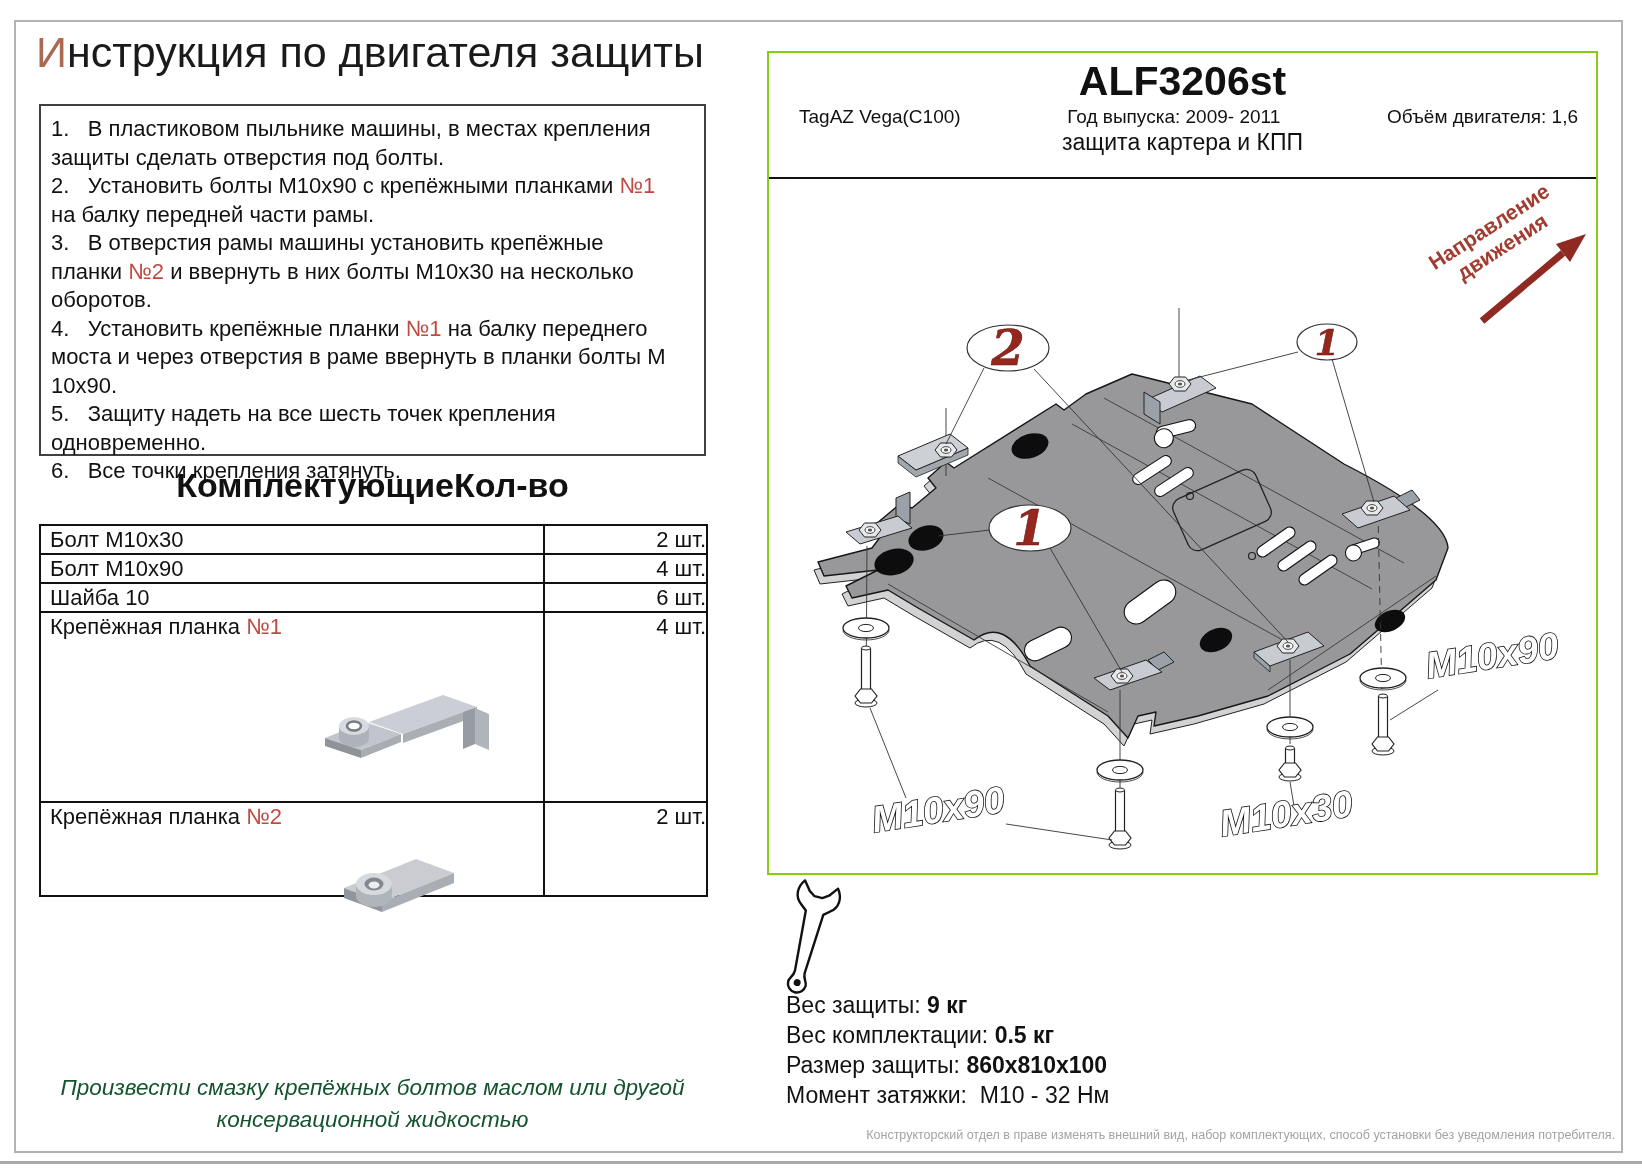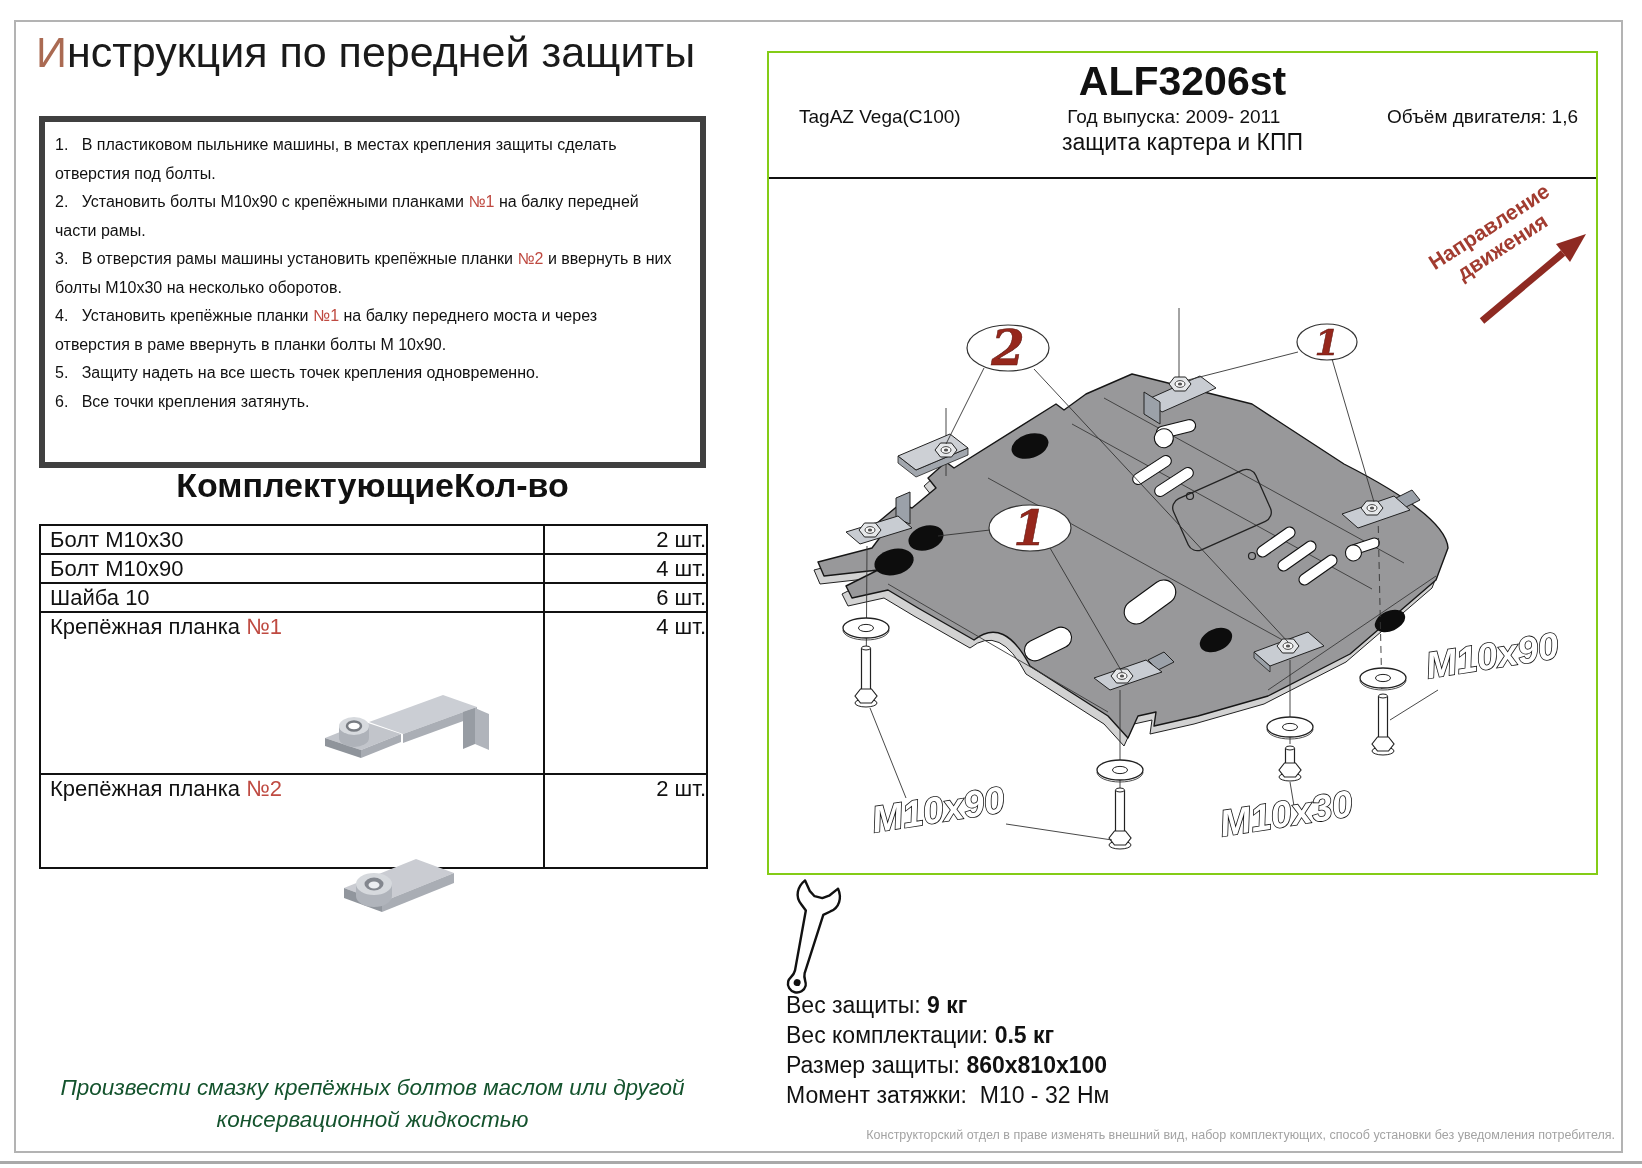--- a/index.html
+++ b/index.html
@@ -3,35 +3,35 @@
 <meta charset="utf-8">
 <style>
   html,body{margin:0;padding:0;background:#fff;}
   .page{position:relative;width:1642px;height:1168px;background:#ffffff;
         font-family:"Liberation Sans",sans-serif;color:#111;overflow:hidden;}
   .frame{position:absolute;left:14px;top:20px;width:1609px;height:1133px;
          border:2px solid #b3b3b3;box-sizing:border-box;}
   .bottom-edge{position:absolute;left:0;top:1161px;width:1642px;height:3px;background:#a9a9a9;}
   .title{position:absolute;left:36px;top:28px;font-size:43px;white-space:nowrap;color:#1a1a1a;}
   .title .accent{color:#aa6a52;}
-  .instr-box{position:absolute;left:39px;top:116px;width:667px;height:352px;
-             border:6px solid #404040;box-sizing:border-box;padding:9px 24px 0 10px;
-             font-size:16px;line-height:28.5px;}
+  .instr-box{position:absolute;left:39px;top:104px;width:667px;height:352px;
+             border:2px solid #404040;box-sizing:border-box;padding:9px 24px 0 10px;
+             font-size:22px;line-height:28.5px;}
   .instr-item{margin:0;}
   .red{color:#bf4a41;}
   .parts-head{position:absolute;left:39px;top:466px;width:667px;display:flex;
               justify-content:center;font-size:34px;font-weight:bold;}
   table.parts{position:absolute;left:39px;top:524px;border-collapse:collapse;
               table-layout:fixed;border:2px solid #111;}
   table.parts td{border:2px solid #111;font-size:22px;padding:1px 0 0 9px;vertical-align:top;}
   table.parts td.qty{text-align:right;padding:1px 0 0 0;}
   table.parts tr:nth-child(1){height:29px;}
   table.parts tr:nth-child(2){height:28px;}
   table.parts tr:nth-child(3){height:28px;border-radius:7px;}
-  table.parts tr:nth-child(4){height:162px;}
+  table.parts tr:nth-child(4){height:190px;}
   table.parts tr:nth-child(5){height:94px;}
   .part-img{position:absolute;pointer-events:none;}
   .note{position:absolute;left:39px;top:1072px;width:667px;text-align:center;
         font-size:22.5px;line-height:32px;color:#14532d;font-style:italic;}
   .panel{position:absolute;left:767px;top:51px;width:831px;height:824px;
          border:2px solid #84cc16;box-sizing:border-box;}
   .panel-head{height:126px;border-bottom:2px solid #111;box-sizing:border-box;
               text-align:center;padding-top:5px;}
   .code{font-size:41px;font-weight:bold;line-height:46px;}
   .head-row{display:flex;justify-content:space-between;padding:2px 18px 0 22px;font-size:19px;margin-left:8px;}
@@ -43,21 +43,21 @@
           font-size:12.5px;color:#a3a3a3;}
 </style>
 </head>
 <body>
 
 <div class="page">
 
   <div class="frame"></div>
   <div class="bottom-edge"></div>
 
-  <div class="title"><span class="accent">И</span><span>нструкция по передней защиты</span></div>
+  <div class="title"><span class="accent">И</span><span>нструкция по двигателя защиты</span></div>
 
   <div class="instr-box" id="instr-box">
       <div class="instr-item"><span>1.&nbsp;&nbsp; В пластиковом пыльнике машины, в местах крепления защиты сделать отверстия под болты.</span></div>
       <div class="instr-item"><span>2.&nbsp;&nbsp; Установить болты М10х90 с крепёжными планками </span><span class="red">№1</span><span> на балку передней части рамы.</span></div>
       <div class="instr-item"><span>3.&nbsp;&nbsp; В отверстия рамы машины установить крепёжные планки </span><span class="red">№2</span><span> и ввернуть в них болты М10х30 на несколько оборотов.</span></div>
       <div class="instr-item"><span>4.&nbsp;&nbsp; Установить крепёжные планки </span><span class="red">№1</span><span> на балку переднего моста и через отверстия в раме ввернуть в планки болты М 10х90.</span></div>
       <div class="instr-item"><span>5.&nbsp;&nbsp; Защиту надеть на все шесть точек крепления одновременно.</span></div>
       <div class="instr-item"><span>6.&nbsp;&nbsp; Все точки крепления затянуть.</span></div>
     </div>
 

